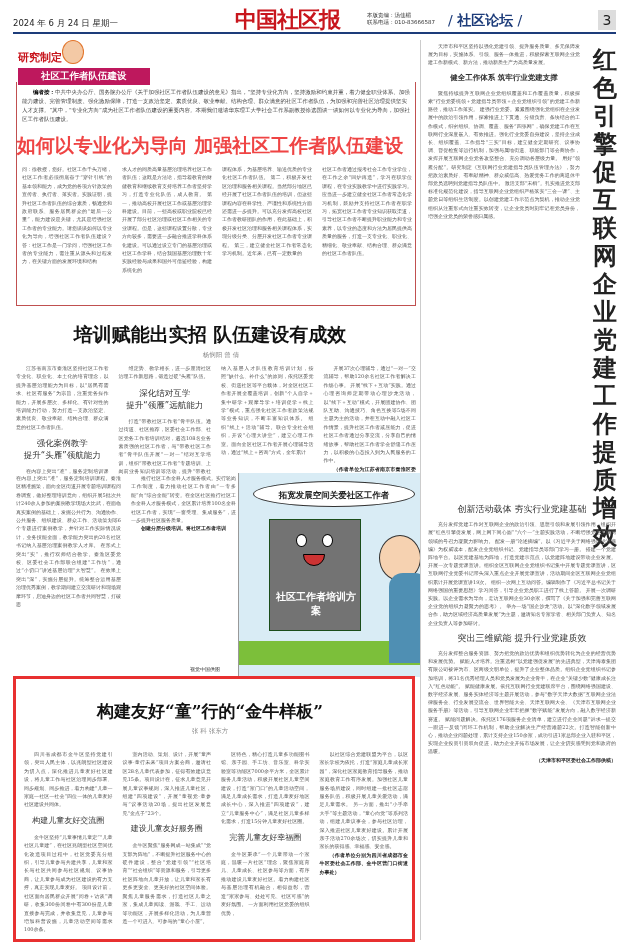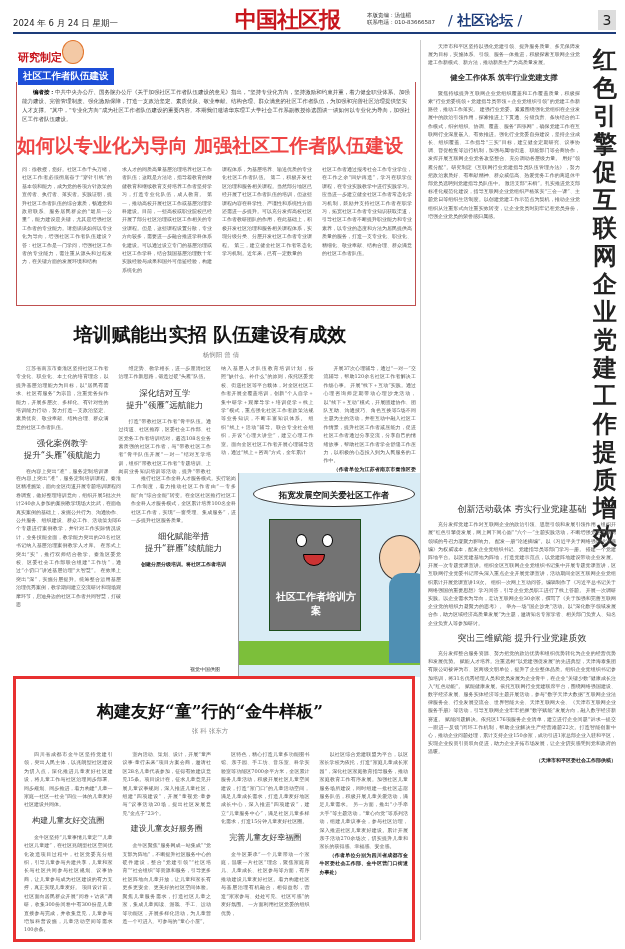--- a/index.html
+++ b/index.html
@@ -8,21 +8,21 @@
 .hdr .date{position:absolute;left:13px;top:18px;font-size:8.5px;font-family:"DejaVu Sans",sans-serif;color:#222}
 .hdr .logo{position:absolute;left:235px;top:5px;font-size:22px;color:#c8161d;font-family:"DejaVu Serif",serif;font-weight:bold;letter-spacing:-1px}
 .hdr .editor{position:absolute;left:367px;top:12px;font-size:5.5px;line-height:7px;color:#333;font-family:"DejaVu Sans",sans-serif}
 .hdr .sect{position:absolute;left:448px;top:12px;font-size:14px;font-weight:bold;color:#1d3c7a;font-family:"DejaVu Sans",sans-serif}
 .hdr .slash{color:#1d3c7a;font-weight:normal}
 .hdr .pg{position:absolute;left:598px;top:10px;width:18px;height:20px;background:#ddd;font-size:14px;text-align:center;line-height:20px;font-family:"DejaVu Sans",sans-serif;color:#222}
 .hdr .rule{position:absolute;left:13px;top:32px;width:603px;height:1.5px;background:#1d3c7a}
 
 .tag1{position:absolute;left:18px;top:50px;font-size:11px;font-weight:bold;color:#c8161d;font-family:"DejaVu Sans",sans-serif}
 .tag-fig{position:absolute;left:62px;top:40px;width:22px;height:24px;border-radius:50%;background:#f3c9a5;border:1.5px solid #e2742a}
-.tag2{position:absolute;left:18px;top:68px;background:#1d4ed8;color:#fff;font-size:9.5px;font-weight:bold;padding:2px 5px;font-family:"DejaVu Sans",sans-serif}
+.tag2{position:absolute;left:18px;top:68px;background:#be185d;color:#fff;font-size:9.5px;font-weight:bold;padding:2px 23px;font-family:"DejaVu Sans",sans-serif}
 .box1{position:absolute;left:16px;top:82px;width:400px;height:224px;border:1px solid #c05050;border-top:none}
 .intro{position:absolute;left:22px;top:88px;width:388px;font-size:5.5px;line-height:9px;color:#444}
 .intro b{color:#000}
 .h1{position:absolute;left:0;top:133px;width:420px;text-align:center;font-size:19px;font-weight:bold;color:#ef4444}
 .cols{position:absolute;display:flex;gap:10px}
 .col{flex:1;font-size:5px;line-height:8.4px;color:#555;text-align:justify}
 .col b{color:#222}
 .h2{position:absolute;left:0;top:322px;width:420px;text-align:center;font-size:19px;font-weight:bold;color:#111}
 .byline{position:absolute;font-size:6.5px;color:#888;text-align:center;font-family:"DejaVu Sans",sans-serif}
 .subh{text-align:center;font-size:8.5px;color:#333;font-family:"DejaVu Sans",sans-serif;line-height:12px;margin:6px 0}
@@ -101,24 +101,20 @@
   <div class="col">纳入基层人才队伍教育培训计划，按照“缺什么、补什么”的原则，依托区委党校、街道社区等平台载体，对全区社区工作者开展全覆盖培训，创新“个人自学＋集中研学＋观摩导学＋培训促学＋线上学”模式，重点强化社区工作者政策法规等业务知识，不断丰富知识体系。 组织“线上＋活动”辅导。联合专业社会组织，开设“心理大讲堂”，建立心理工作室。面向全区社区工作者开展心理辅导活动，通过“线上＋咨询”方式，全年累计</div>
   <div class="col">
     <p>开展37次心理辅导，通过“一对一”交流辅导，帮助120余名社区工作者解决工作烦心事。 开展“线下＋互动”实践。通过心理咨询师定期带动心理沙龙活动，以“线下＋互动”模式，开展团建协作、团队互助、沟通技巧、角色互换等5场不同主题为主的活动，并在互动中融入社区工作情景，提升社区工作者减压能力，促进社区工作者通过分享交流，分享自己的情绪故事，帮助社区工作者学会舒缓工作压力，以积极的心态投入到为人民服务的工作中。</p>
     <p class="foot">（作者单位为江苏省南京市秦淮区委社会工作部）</p>
   </div>
 </div>
 <div class="cols" style="left:16px;top:474px;width:220px;height:196px;overflow:hidden">
   <div class="col">在内容上突出“准”，服务定制培训课程。秦淮区精准施策，面向全区街道开展专题培训课程问卷调查，做好整理培训意向，组织开展5批次共计240余人参加的案例教学现场大比武，在面临真实案例的基础上，发掘公共行为、沟通协作、公共服务、组织建设、群众工作、活动策划等6个专题进行案例教学，并针对工作实际情况设计，业务技能全面，教学能力突出的20名社区书记纳入基层治理案例教学人才库。 在形式上突出“实”，推行双师结合教学。秦淮区委党校、区委社会工作部联合组建“工作坊”，通过“小切口”讲述基层治理“大智慧”。 在效果上突出“深”，实施分层提升。统筹整合运用基层治理优秀案例，教学期间建立交流研讨和现场观摩环节，启迪身边的社区工作者共同智慧，打破思</div>
   <div class="col">
     <p>推行社区工作全科人才服务模式。实行轮岗工作制度，着力推动社区工作者由“一专多能”向“综合全能”转变。在全区社区推行社区工作全科人才服务模式，全区累计培养100名全科社区工作者，实现“一窗受理、集成服务”，进一步提升社区服务质量。</p>
-    <div class="subh">
-        <div>细化赋能举措</div>
-        <div>提升“群雁”续航能力</div>
-      </div>
     <p><b>创建分层分级培训。将社区工作者培训</b></p>
   </div>
 </div>
 
 <div class="cartoon">
   <div class="bubble">拓宽发展空间关爱社区工作者</div>
   <div class="book">
     <div class="eye" style="left:26px"></div>
     <div class="eye" style="left:52px"></div>
     <div class="mouth"></div>

